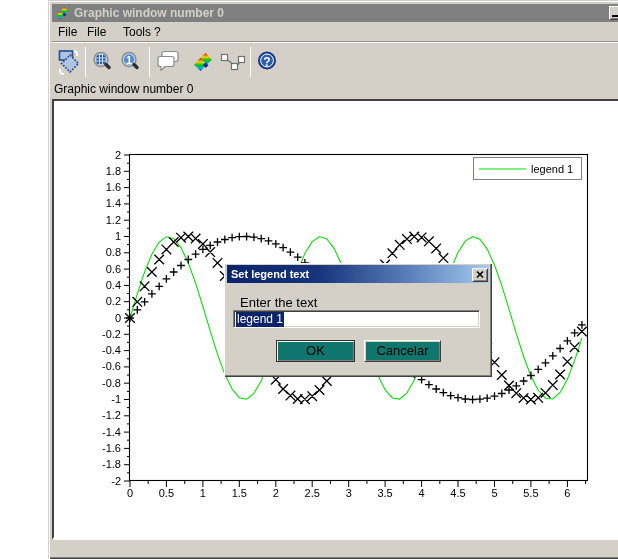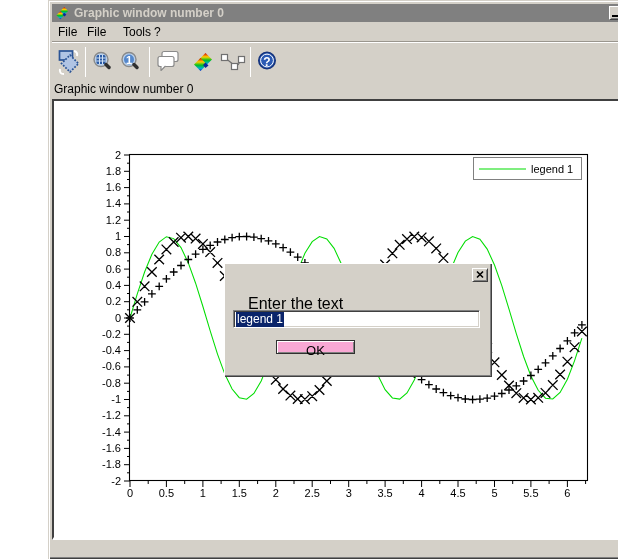--- a/index.html
+++ b/index.html
@@ -22,26 +22,26 @@
 #canvas{position:absolute;left:4px;top:99px;width:610px;height:441px;background:#fff;
  border-top:2px solid #404040;border-left:2px solid #404040;border-right:2px solid #fff;border-bottom:3px solid #fff;}
 #status{position:absolute;left:4px;top:540px;width:610px;height:15px;background:#d4d0c8}
 
 #dlg{position:absolute;left:176px;top:263px;width:268px;height:114px;background:#d4d0c8;
  box-shadow: inset 1px 1px 0 #fff, inset -1px -1px 0 #404040, inset -2px -2px 0 #808080;}
 #dlg-title{position:absolute;left:3px;top:2px;width:262px;height:18px;
  background:linear-gradient(to right,#0a246a 0%,#17347c 35%,#5c80ba 70%,#a6caf0 100%);color:#fff;font-size:11px;font-weight:bold;line-height:18px;padding-left:4px}
 #dlg-x{position:absolute;right:4px;top:5px;width:16px;height:14px;background:#d4d0c8;
  border:1px solid;border-color:#fff #404040 #404040 #fff;box-shadow:inset 1px 1px 0 #d4d0c8,inset -1px -1px 0 #808080;}
-#dlg-lbl{position:absolute;left:24px;top:32px;font-size:16px;color:#000}
+#dlg-lbl{position:absolute;left:16px;top:32px;font-size:13px;color:#000}
 #dlg-input{position:absolute;left:9px;top:47px;width:247px;height:18px;background:#fff;
  border:1px solid;border-color:#808080 #fff #fff #808080;box-shadow:inset 1px 1px 0 #404040,inset -1px -1px 0 #d4d0c8;
  font-size:12px;line-height:14px;padding:1px 0 0 2px}
 #dlg-input .sel{background:#0a246a;color:#fff;padding:0 1px 1px 1px}
-.dbtn{position:absolute;top:77px;height:14px;background:#f9a8d4;font-size:13px;color:#000;
+.dbtn{position:absolute;top:77px;height:22px;background:#0f766e;font-size:13px;color:#000;
  text-align:center;line-height:19px;
  border:1px solid;border-color:#fff #404040 #404040 #fff;box-shadow:inset 1px 1px 0 #d4d0c8,inset -1px -1px 0 #808080;}
 #dlg-ok{left:52px;width:79px;border:1px solid #303030;
  box-shadow:inset 1px 1px 0 #fff,inset -1px -1px 0 #808080;}
 #dlg-cancel{left:140px;width:77px}
 svg{display:block}
 </style></head>
 <body>
 <div id="win">
   <div id="title">
@@ -190,22 +190,24 @@
         <polyline points="76.0,217.0 83.3,192.9 90.6,171.0 97.9,153.2 105.2,141.0 112.4,135.7 119.7,137.6 127.0,146.6 134.3,161.9 141.6,182.2 148.9,205.5 156.2,229.9 163.5,253.1 170.8,273.1 178.1,288.0 185.3,296.7 192.6,298.2 199.9,292.5 207.2,280.0 214.5,261.9 221.8,239.8 229.1,215.6 236.4,191.6 243.7,169.9 250.9,152.3 258.2,140.6 265.5,135.6 272.8,138.0 280.1,147.4 287.4,163.0 294.7,183.4 302.0,206.9 309.3,231.2 316.5,254.3 323.8,274.0 331.1,288.7 338.4,296.9 345.7,298.1 353.0,291.9 360.3,279.1 367.6,260.7 374.9,238.5 382.2,214.3 389.4,190.3 396.7,168.7 404.0,151.5 411.3,140.1 418.6,135.6 425.9,138.3 433.2,148.1 440.5,164.0 447.8,184.7 455.0,208.2 462.3,232.6 469.6,255.5 476.9,275.0 484.2,289.3 491.5,297.2 498.8,297.9 506.1,291.4 513.4,278.2 520.6,259.6 527.9,237.1" fill="none" stroke="#00dd00" stroke-width="1.05"></polyline>
         <path d="M 72.1 217.0 H 79.9 M 76.0 213.1 V 220.9 M 79.4 208.9 H 87.2 M 83.3 205.0 V 212.8 M 86.7 200.8 H 94.5 M 90.6 196.9 V 204.7 M 94.0 192.9 H 101.8 M 97.9 189.0 V 196.8 M 101.3 185.3 H 109.1 M 105.2 181.4 V 189.2 M 108.5 177.9 H 116.3 M 112.4 174.0 V 181.8 M 115.8 171.0 H 123.6 M 119.7 167.1 V 174.9 M 123.1 164.5 H 130.9 M 127.0 160.6 V 168.4 M 130.4 158.5 H 138.2 M 134.3 154.6 V 162.4 M 137.7 153.2 H 145.5 M 141.6 149.3 V 157.1 M 145.0 148.4 H 152.8 M 148.9 144.5 V 152.3 M 152.3 144.4 H 160.1 M 156.2 140.5 V 148.3 M 159.6 141.0 H 167.4 M 163.5 137.1 V 144.9 M 166.9 138.5 H 174.7 M 170.8 134.6 V 142.4 M 174.2 136.7 H 182.0 M 178.1 132.8 V 140.6 M 181.4 135.7 H 189.2 M 185.3 131.8 V 139.6 M 188.7 135.5 H 196.5 M 192.6 131.6 V 139.4 M 196.0 136.2 H 203.8 M 199.9 132.3 V 140.1 M 203.3 137.6 H 211.1 M 207.2 133.7 V 141.5 M 210.6 139.9 H 218.4 M 214.5 136.0 V 143.8 M 217.9 142.9 H 225.7 M 221.8 139.0 V 146.8 M 225.2 146.6 H 233.0 M 229.1 142.7 V 150.5 M 232.5 151.1 H 240.3 M 236.4 147.2 V 155.0 M 239.8 156.2 H 247.6 M 243.7 152.3 V 160.1 M 247.0 161.9 H 254.8 M 250.9 158.0 V 165.8 M 254.3 168.2 H 262.1 M 258.2 164.3 V 172.1 M 261.6 175.0 H 269.4 M 265.5 171.1 V 178.9 M 268.9 182.2 H 276.7 M 272.8 178.3 V 186.1 M 276.2 189.7 H 284.0 M 280.1 185.8 V 193.6 M 283.5 197.5 H 291.3 M 287.4 193.6 V 201.4 M 290.8 205.5 H 298.6 M 294.7 201.6 V 209.4 M 298.1 213.6 H 305.9 M 302.0 209.7 V 217.5 M 305.4 221.8 H 313.2 M 309.3 217.9 V 225.7 M 312.6 229.9 H 320.4 M 316.5 226.0 V 233.8 M 319.9 237.8 H 327.7 M 323.8 233.9 V 241.7 M 327.2 245.6 H 335.0 M 331.1 241.7 V 249.5 M 334.5 253.1 H 342.3 M 338.4 249.2 V 257.0 M 341.8 260.2 H 349.6 M 345.7 256.3 V 264.1 M 349.1 266.9 H 356.9 M 353.0 263.0 V 270.8 M 356.4 273.1 H 364.2 M 360.3 269.2 V 277.0 M 363.7 278.7 H 371.5 M 367.6 274.8 V 282.6 M 371.0 283.7 H 378.8 M 374.9 279.8 V 287.6 M 378.3 288.0 H 386.1 M 382.2 284.1 V 291.9 M 385.5 291.7 H 393.3 M 389.4 287.8 V 295.6 M 392.8 294.6 H 400.6 M 396.7 290.7 V 298.5 M 400.1 296.7 H 407.9 M 404.0 292.8 V 300.6 M 407.4 298.0 H 415.2 M 411.3 294.1 V 301.9 M 414.7 298.5 H 422.5 M 418.6 294.6 V 302.4 M 422.0 298.2 H 429.8 M 425.9 294.3 V 302.1 M 429.3 297.1 H 437.1 M 433.2 293.2 V 301.0 M 436.6 295.2 H 444.4 M 440.5 291.3 V 299.1 M 443.9 292.5 H 451.7 M 447.8 288.6 V 296.4 M 451.1 289.0 H 458.9 M 455.0 285.1 V 292.9 M 458.4 284.8 H 466.2 M 462.3 280.9 V 288.7 M 465.7 280.0 H 473.5 M 469.6 276.1 V 283.9 M 473.0 274.5 H 480.8 M 476.9 270.6 V 278.4 M 480.3 268.4 H 488.1 M 484.2 264.5 V 272.3 M 487.6 261.9 H 495.4 M 491.5 258.0 V 265.8 M 494.9 254.9 H 502.7 M 498.8 251.0 V 258.8 M 502.2 247.5 H 510.0 M 506.1 243.6 V 251.4 M 509.5 239.8 H 517.3 M 513.4 235.9 V 243.7 M 516.7 231.8 H 524.5 M 520.6 227.9 V 235.7 M 524.0 223.8 H 531.8 M 527.9 219.9 V 227.7" stroke="#000" stroke-width="1.3" fill="none"></path>
         <path d="M 71.2 212.2 L 80.8 221.8 M 71.2 221.8 L 80.8 212.2 M 78.5 196.0 L 88.1 205.6 M 78.5 205.6 L 88.1 196.0 M 85.8 180.5 L 95.4 190.1 M 85.8 190.1 L 95.4 180.5 M 93.1 166.2 L 102.7 175.8 M 93.1 175.8 L 102.7 166.2 M 100.4 153.7 L 110.0 163.3 M 100.4 163.3 L 110.0 153.7 M 107.6 143.6 L 117.2 153.2 M 107.6 153.2 L 117.2 143.6 M 114.9 136.2 L 124.5 145.8 M 114.9 145.8 L 124.5 136.2 M 122.2 131.9 L 131.8 141.5 M 122.2 141.5 L 131.8 131.9 M 129.5 130.7 L 139.1 140.3 M 129.5 140.3 L 139.1 130.7 M 136.8 132.8 L 146.4 142.4 M 136.8 142.4 L 146.4 132.8 M 144.1 138.1 L 153.7 147.7 M 144.1 147.7 L 153.7 138.1 M 151.4 146.3 L 161.0 155.9 M 151.4 155.9 L 161.0 146.3 M 158.7 157.1 L 168.3 166.7 M 158.7 166.7 L 168.3 157.1 M 166.0 170.2 L 175.6 179.8 M 166.0 179.8 L 175.6 170.2 M 173.3 184.9 L 182.9 194.5 M 173.3 194.5 L 182.9 184.9 M 180.5 200.7 L 190.1 210.3 M 180.5 210.3 L 190.1 200.7 M 187.8 217.0 L 197.4 226.6 M 187.8 226.6 L 197.4 217.0 M 195.1 233.0 L 204.7 242.6 M 195.1 242.6 L 204.7 233.0 M 202.4 248.3 L 212.0 257.9 M 202.4 257.9 L 212.0 248.3 M 209.7 262.1 L 219.3 271.7 M 209.7 271.7 L 219.3 262.1 M 217.0 273.9 L 226.6 283.5 M 217.0 283.5 L 226.6 273.9 M 224.3 283.2 L 233.9 292.8 M 224.3 292.8 L 233.9 283.2 M 231.6 289.8 L 241.2 299.4 M 231.6 299.4 L 241.2 289.8 M 238.9 293.2 L 248.5 302.8 M 238.9 302.8 L 248.5 293.2 M 246.1 293.4 L 255.7 303.0 M 246.1 303.0 L 255.7 293.4 M 253.4 290.4 L 263.0 300.0 M 253.4 300.0 L 263.0 290.4 M 260.7 284.2 L 270.3 293.8 M 260.7 293.8 L 270.3 284.2 M 268.0 275.2 L 277.6 284.8 M 268.0 284.8 L 277.6 275.2 M 275.3 263.6 L 284.9 273.2 M 275.3 273.2 L 284.9 263.6 M 282.6 250.1 L 292.2 259.7 M 282.6 259.7 L 292.2 250.1 M 289.9 235.0 L 299.5 244.6 M 289.9 244.6 L 299.5 235.0 M 297.2 219.0 L 306.8 228.6 M 297.2 228.6 L 306.8 219.0 M 304.5 202.7 L 314.1 212.3 M 304.5 212.3 L 314.1 202.7 M 311.7 186.8 L 321.3 196.4 M 311.7 196.4 L 321.3 186.8 M 319.0 171.9 L 328.6 181.5 M 319.0 181.5 L 328.6 171.9 M 326.3 158.7 L 335.9 168.3 M 326.3 168.3 L 335.9 158.7 M 333.6 147.5 L 343.2 157.1 M 333.6 157.1 L 343.2 147.5 M 340.9 139.0 L 350.5 148.6 M 340.9 148.6 L 350.5 139.0 M 348.2 133.3 L 357.8 142.9 M 348.2 142.9 L 357.8 133.3 M 355.5 130.8 L 365.1 140.4 M 355.5 140.4 L 365.1 130.8 M 362.8 131.6 L 372.4 141.2 M 362.8 141.2 L 372.4 131.6 M 370.1 135.5 L 379.7 145.1 M 370.1 145.1 L 379.7 135.5 M 377.4 142.6 L 387.0 152.2 M 377.4 152.2 L 387.0 142.6 M 384.6 152.3 L 394.2 161.9 M 384.6 161.9 L 394.2 152.3 M 391.9 164.5 L 401.5 174.1 M 391.9 174.1 L 401.5 164.5 M 399.2 178.6 L 408.8 188.2 M 399.2 188.2 L 408.8 178.6 M 406.5 194.0 L 416.1 203.6 M 406.5 203.6 L 416.1 194.0 M 413.8 210.2 L 423.4 219.8 M 413.8 219.8 L 423.4 210.2 M 421.1 226.4 L 430.7 236.0 M 421.1 236.0 L 430.7 226.4 M 428.4 242.1 L 438.0 251.7 M 428.4 251.7 L 438.0 242.1 M 435.7 256.5 L 445.3 266.1 M 435.7 266.1 L 445.3 256.5 M 443.0 269.2 L 452.6 278.8 M 443.0 278.8 L 452.6 269.2 M 450.2 279.7 L 459.8 289.3 M 450.2 289.3 L 459.8 279.7 M 457.5 287.4 L 467.1 297.0 M 457.5 297.0 L 467.1 287.4 M 464.8 292.1 L 474.4 301.7 M 464.8 301.7 L 474.4 292.1 M 472.1 293.7 L 481.7 303.3 M 472.1 303.3 L 481.7 293.7 M 479.4 292.0 L 489.0 301.6 M 479.4 301.6 L 489.0 292.0 M 486.7 287.1 L 496.3 296.7 M 486.7 296.7 L 496.3 287.1 M 494.0 279.3 L 503.6 288.9 M 494.0 288.9 L 503.6 279.3 M 501.3 268.7 L 510.9 278.3 M 501.3 278.3 L 510.9 268.7 M 508.6 255.9 L 518.2 265.5 M 508.6 265.5 L 518.2 255.9 M 515.8 241.4 L 525.4 251.0 M 515.8 251.0 L 525.4 241.4 M 523.1 225.7 L 532.7 235.3 M 523.1 235.3 L 532.7 225.7" stroke="#000" stroke-width="1.3" fill="none"></path>
         <rect x="419.5" y="56.5" width="108" height="22" fill="#fff" stroke="#808080"></rect>
         <line x1="425" y1="68" x2="472" y2="68" stroke="#00dd00" stroke-width="1.1"></line>
         <text x="477" y="72" font-family="'Liberation Sans',sans-serif" font-size="11" fill="#000">legend 1</text>
       </svg>
     </div>
   <div id="status"></div>
   <div id="dlg">
+    <div id="dlg-title">Set legend text</div>
     <div id="dlg-x">
         <svg width="14" height="12" viewBox="0 0 14 12">
           <path d="M4 2.5 L10 8.5 M4 8.5 L10 2.5" stroke="#000" stroke-width="1.6"></path>
         </svg>
       </div>
     <div id="dlg-lbl">Enter the text</div>
     <div id="dlg-input"><span class="sel">legend 1</span></div>
     <div class="dbtn" id="dlg-ok">OK</div>
+    <div class="dbtn" id="dlg-cancel">Cancelar</div>
   </div>
 </div>
 
 </body></html>

